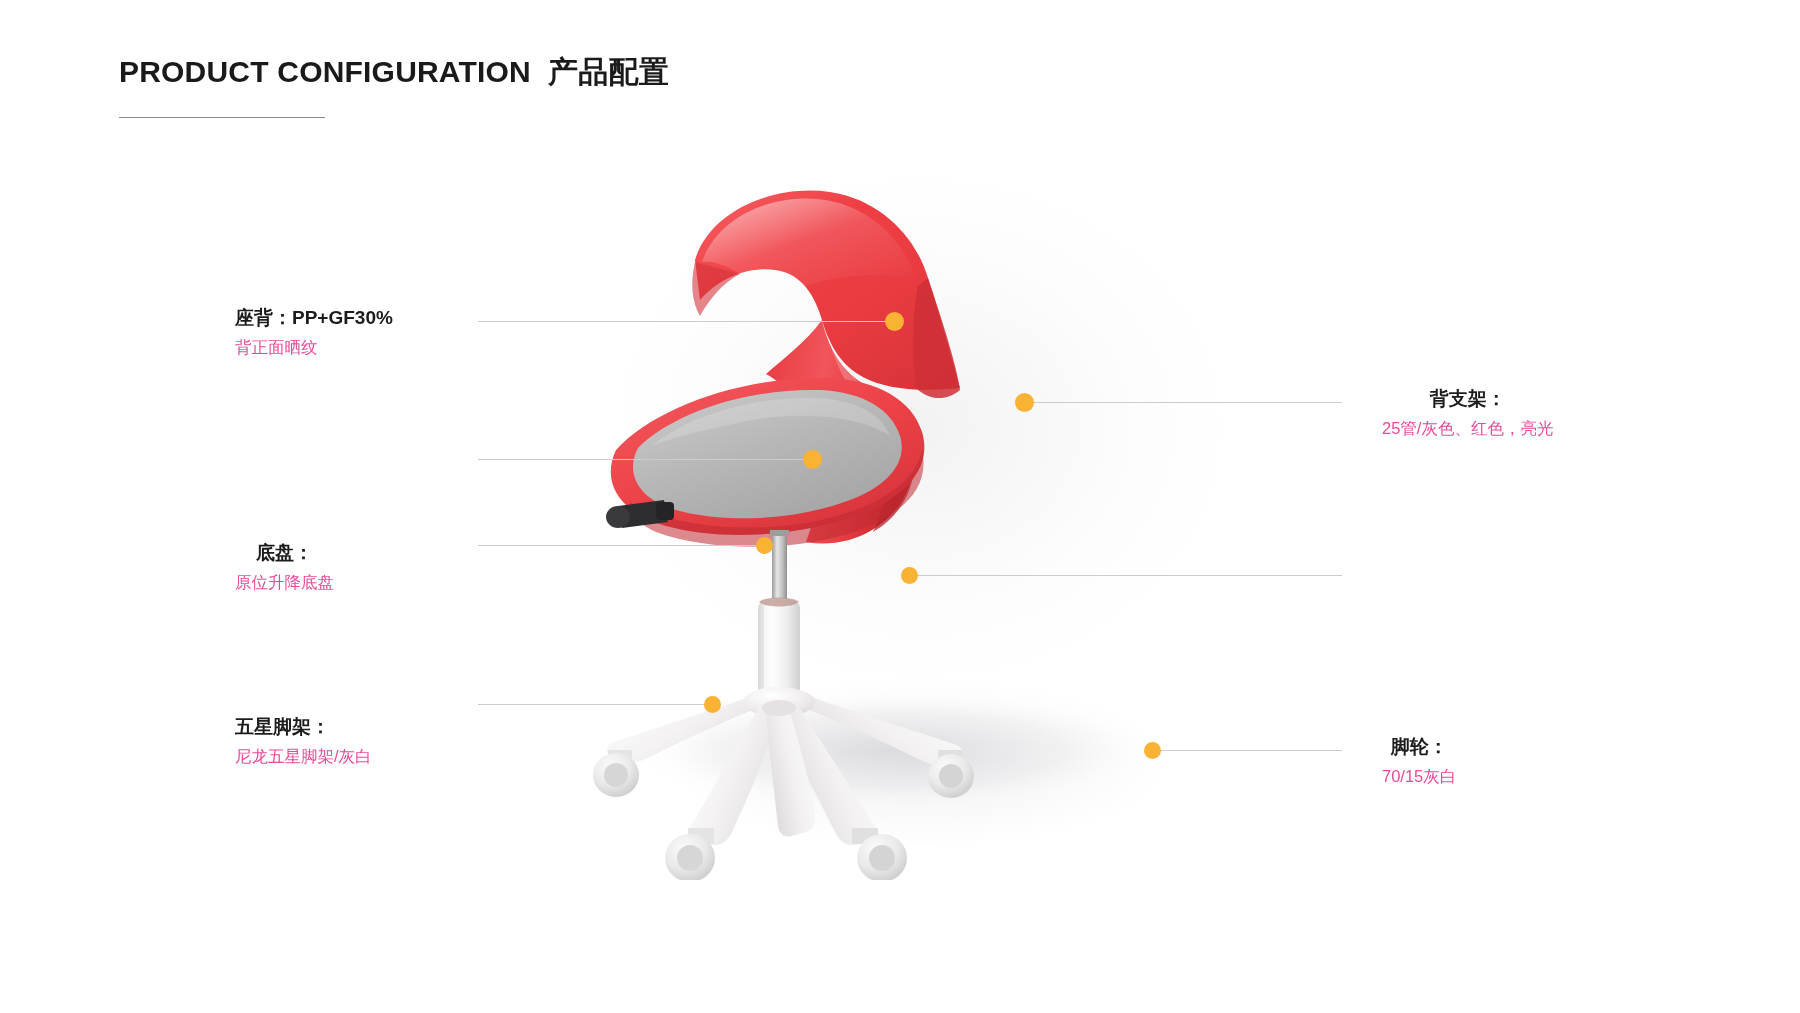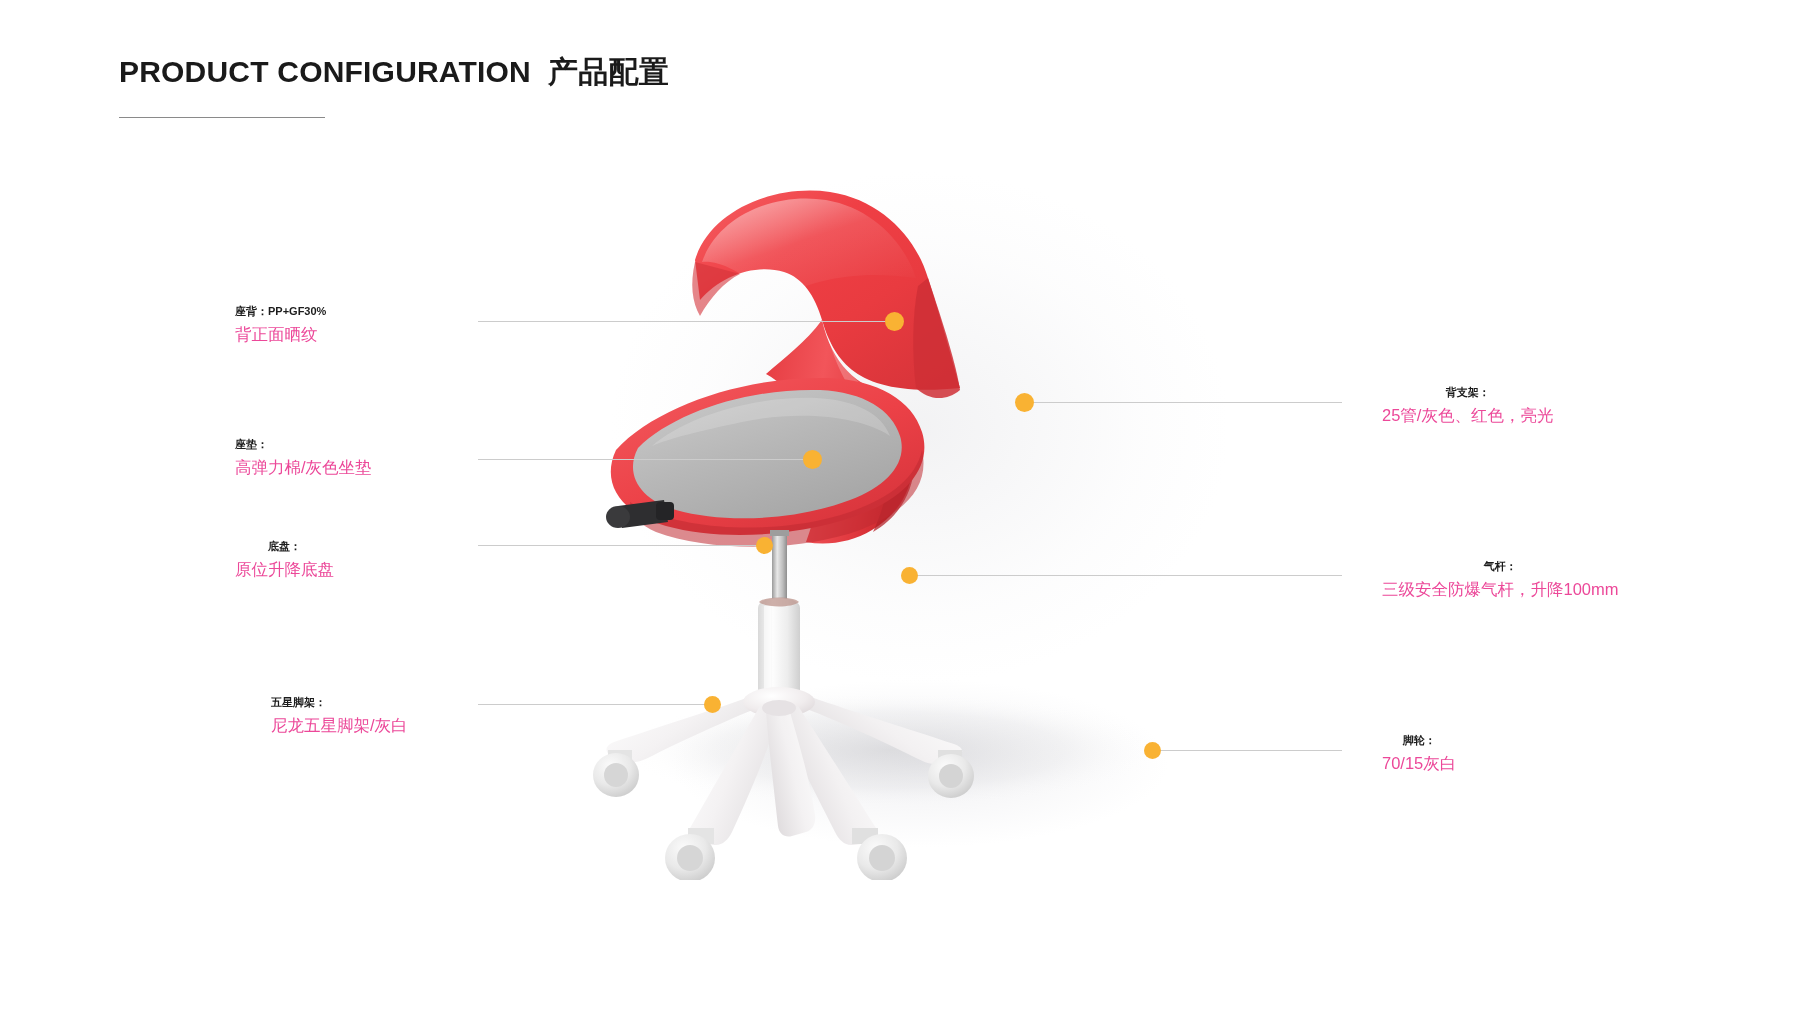--- a/index.html
+++ b/index.html
@@ -58,21 +58,21 @@
     position:absolute;
     width:19px; height:19px;
     border-radius:50%;
     background:#f9b233;
   }
   .dot.sm { width:17px; height:17px; }
 
   
   .label { position:absolute; white-space:nowrap; }
   .label .l1 {
-    font-size:11px;
+    font-size:19px;
     font-weight:bold;
     color:#1c1c1c;
     line-height:1.62;
   }
   .label .l2 {
     font-size:16.5px;
     font-weight:normal;
     color:#ec4899;
     line-height:1.62;
   }
@@ -300,43 +300,35 @@
   <div class="dot sm" style="left:756px;  top:537px;"></div>
   <div class="dot sm" style="left:901px;  top:567px;"></div>
   <div class="dot sm" style="left:704px;  top:696px;"></div>
   <div class="dot sm" style="left:1144px; top:742px;"></div>
 
   <div class="label" style="left:235px; top:303px;">
     <div class="l1">座背：PP+GF30%</div>
     <div class="l2">背正面晒纹</div>
   </div>
 
-  <div class="label" style="left:235px; top:436px;">
-    <div class="l1">座垫：</div>
-    <div class="l2">高弹力棉/灰色坐垫</div>
-  </div>
 
   <div class="label" style="left:235px; top:538px;text-align:center;">
     <div class="l1">底盘：</div>
     <div class="l2">原位升降底盘</div>
   </div>
 
-  <div class="label" style="left:235px; top:694px;margin-left:36px;">
+  <div class="label" style="left:235px; top:712px;">
     <div class="l1">五星脚架：</div>
     <div class="l2">尼龙五星脚架/灰白</div>
   </div>
 
   <div class="label right" style="left:1382px; top:384px;">
     <div class="l1">背支架：</div>
     <div class="l2">25管/灰色、红色，亮光</div>
   </div>
 
-  <div class="label right" style="left:1382px; top:558px;">
-    <div class="l1">气杆：</div>
-    <div class="l2">三级安全防爆气杆，升降100mm</div>
-  </div>
 
   <div class="label right" style="left:1382px; top:732px;">
     <div class="l1">脚轮：</div>
     <div class="l2">70/15灰白</div>
   </div>
 
 </div>
 
 </body></html>

